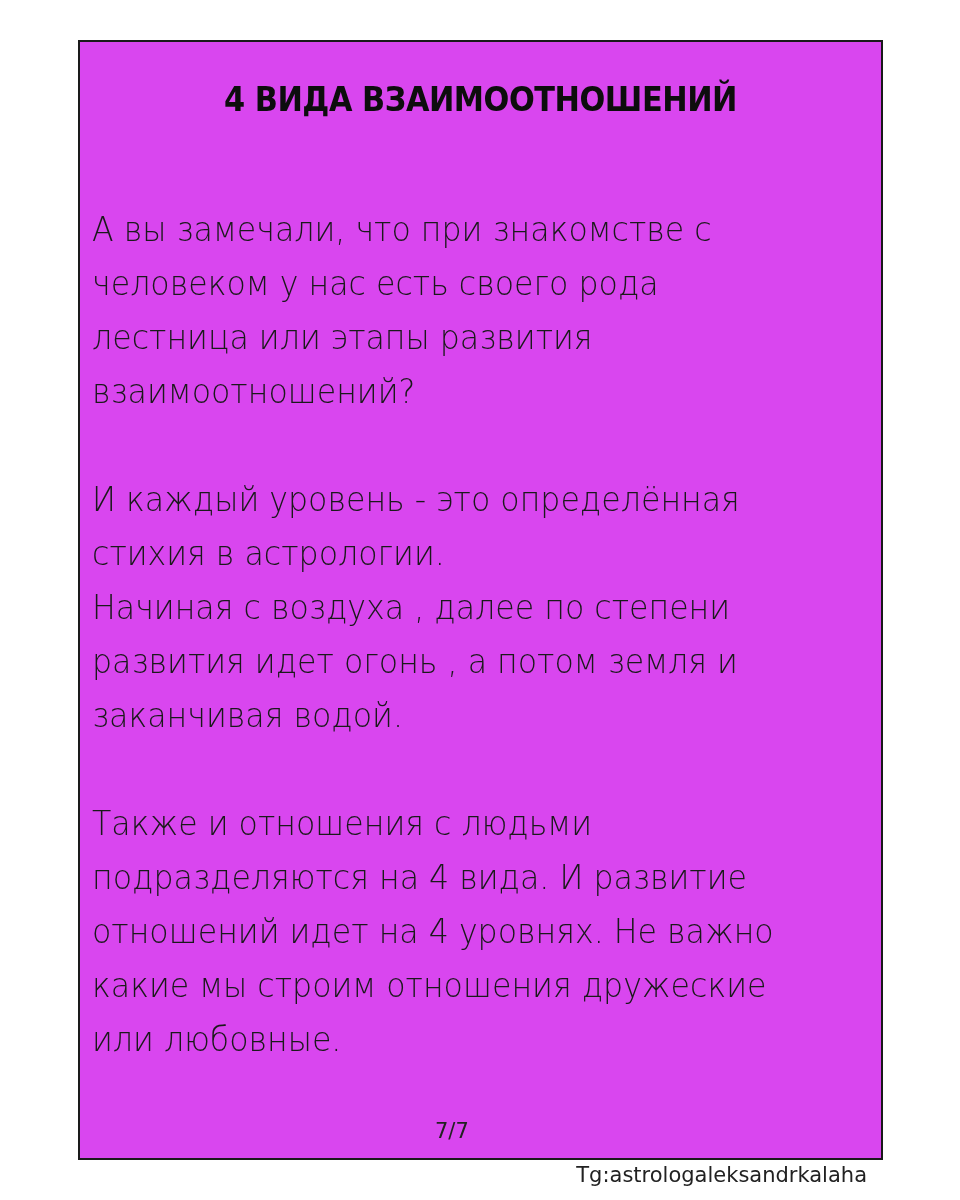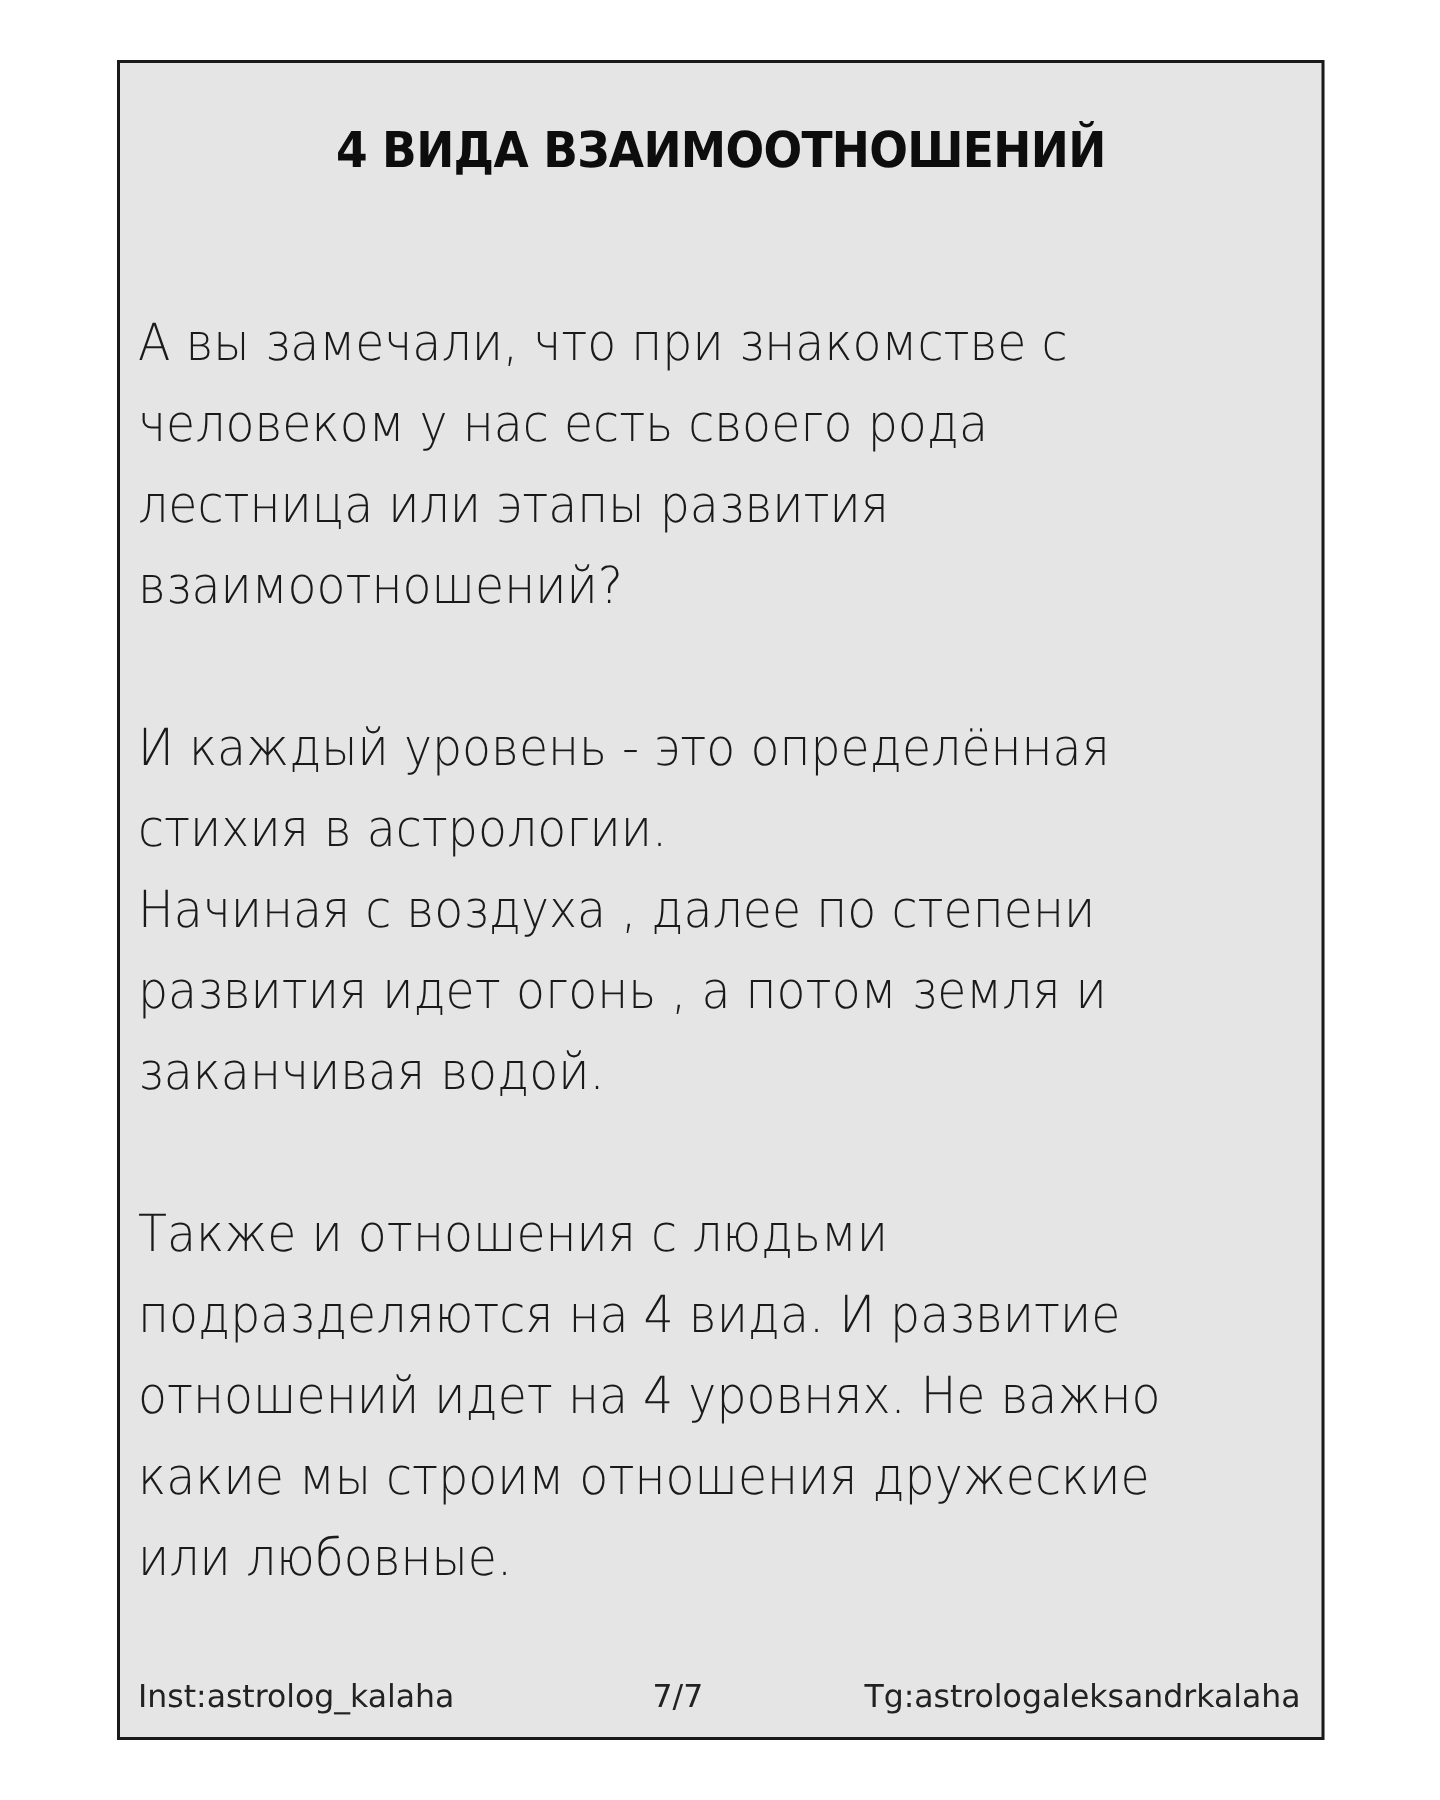--- a/index.html
+++ b/index.html
@@ -15,21 +15,21 @@
       font-family: "DejaVu Sans", sans-serif;
       color: #111111;
     }
     .card {
       position: absolute;
       left: 78px;
       top: 40px;
       width: 801px;
       height: 1116px;
       border: 2px solid #1a1a1a;
-      background: #e5e5e5;
+      background: #d946ef;
       box-sizing: content-box;
     }
     .title {
       position: absolute;
       left: 0;
       right: 0;
       top: 38px;
       text-align: center;
       font-family: "DejaVu Sans", sans-serif;
       font-weight: bold;
@@ -60,21 +60,21 @@
       right: 0;
       top: 1077px;
       height: 30px;
       font-family: "DejaVu Sans", sans-serif;
       font-size: 21px;
       color: #222222;
     }
     .footer span { position: absolute; top: 0; white-space: nowrap; }
     .footer-left { left: 12px; }
     .footer-center { left: 355px; }
-    .footer-right { right: 14px; }
+    .footer-right { right: 14px; margin-top: 44px; }
   </style>
 </head>
 <body>
 
 <div class="card">
   <div class="title">4 ВИДА ВЗАИМООТНОШЕНИЙ</div>
 
   <div class="body-text">
     <p class="para">
       <span class="line">А вы замечали, что при знакомстве с</span>
@@ -92,17 +92,16 @@
     <p class="para">
       <span class="line">Также и отношения с людьми</span>
       <span class="line">подразделяются на 4 вида. И развитие</span>
       <span class="line">отношений идет на 4 уровнях. Не важно</span>
       <span class="line">какие мы строим отношения дружеские</span>
       <span class="line">или любовные.</span>
     </p>
   </div>
 
   <div class="footer">
-    <span class="footer-left">Inst:astrolog_kalaha</span>
     <span class="footer-center">7/7</span>
     <span class="footer-right">Tg:astrologaleksandrkalaha</span>
   </div>
 </div>
 
 </body></html>

